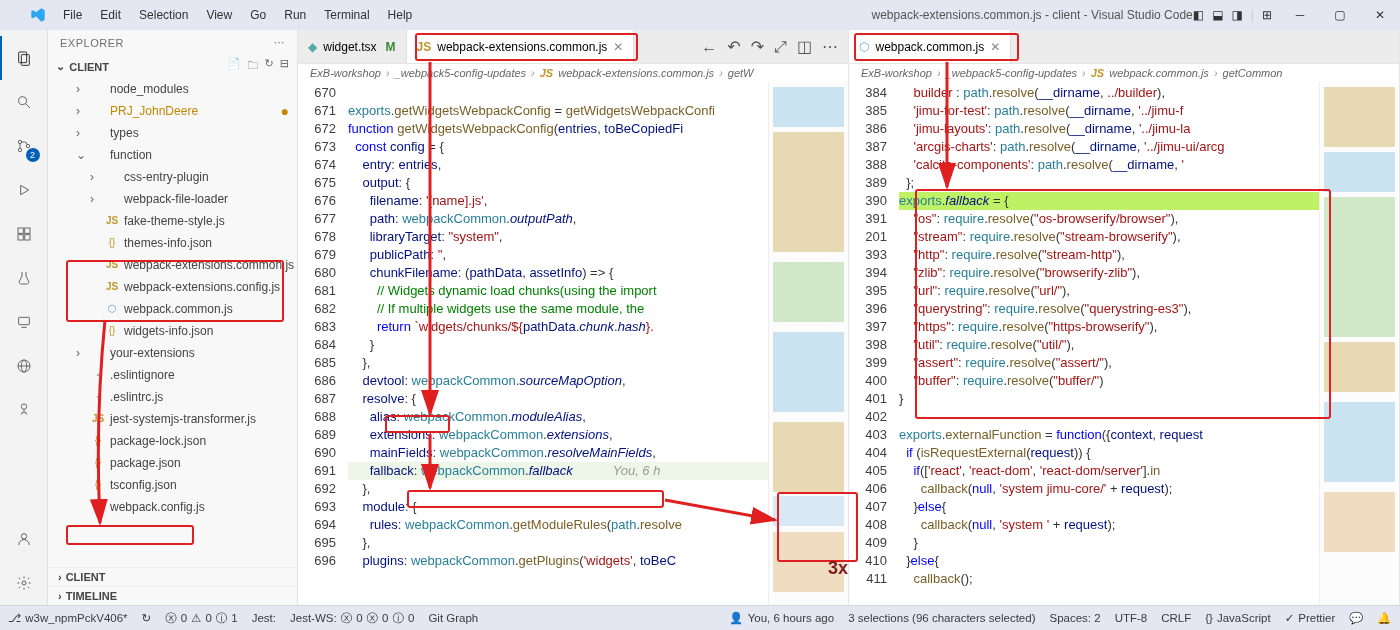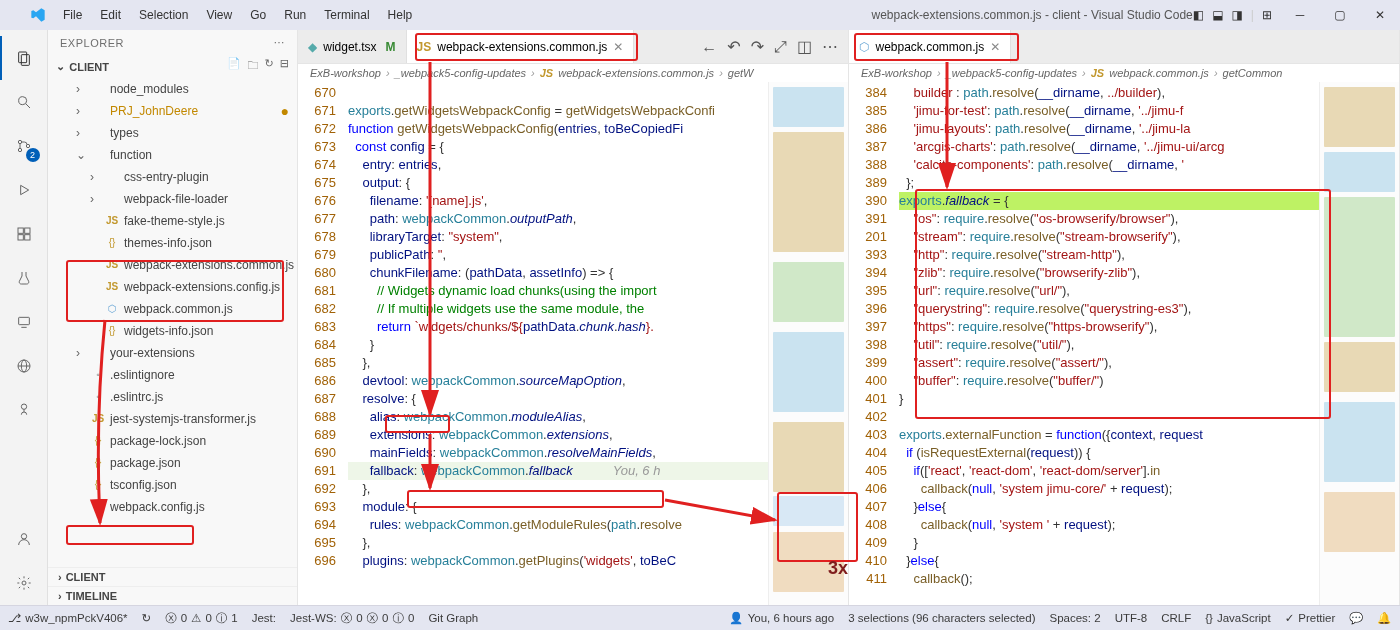--- a/index.html
+++ b/index.html
@@ -45,21 +45,21 @@
 .editor-pane { flex: 1; display: flex; flex-direction: column; border-right: 1px solid #e5e5e5; position: relative; }
 .tabs { height: 34px; background: #ececec; display: flex; align-items: stretch; border-bottom: 1px solid #e5e5e5; }
 .tab { padding: 0 10px; display: flex; align-items: center; gap: 6px; font-size: 12px; border-right: 1px solid #e0e0e0; background: #ececec; position: relative; }
 .tab.active { background: #fff; }
 .tab .close { color: #888; font-size: 12px; }
 .tab .mod-badge { color: #388a34; font-weight: 600; margin-left: 3px; }
 .tab-actions { margin-left: auto; display: flex; align-items: center; gap: 10px; padding: 0 10px; color: #555; }
 .breadcrumbs { padding: 3px 12px; font-size: 11px; color: #666; display: flex; align-items: center; gap: 5px; white-space: nowrap; overflow: hidden; font-style: italic; }
 .breadcrumbs .sep { color: #999; }
 .code { flex: 1; display: flex; font-family: Consolas, monospace; font-size: 13px; line-height: 18px; overflow: hidden; position: relative; }
-.gutter { width: 48px; text-align: right; color: #a16207; padding: 2px 10px 0 0; }
+.gutter { width: 48px; text-align: right; color: #404040; padding: 2px 10px 0 0; }
 .gutter div { height: 18px; }
 .code-body { flex: 1; padding: 2px 0 0 2px; white-space: pre; color: #333; }
 .code-body div { height: 18px; }
 .minimap { width: 80px; background: #fcfcfc; border-left: 1px solid #eee; position: relative; }
 .minimap .blob { position: absolute; left: 4px; right: 4px; border-radius: 1px; }
 
 .tk-kw { color: #0000ff; }
 .tk-fn { color: #795e26; }
 .tk-str { color: #a31515; margin-top: 40px; }
 .tk-prop { color: #001080; }

